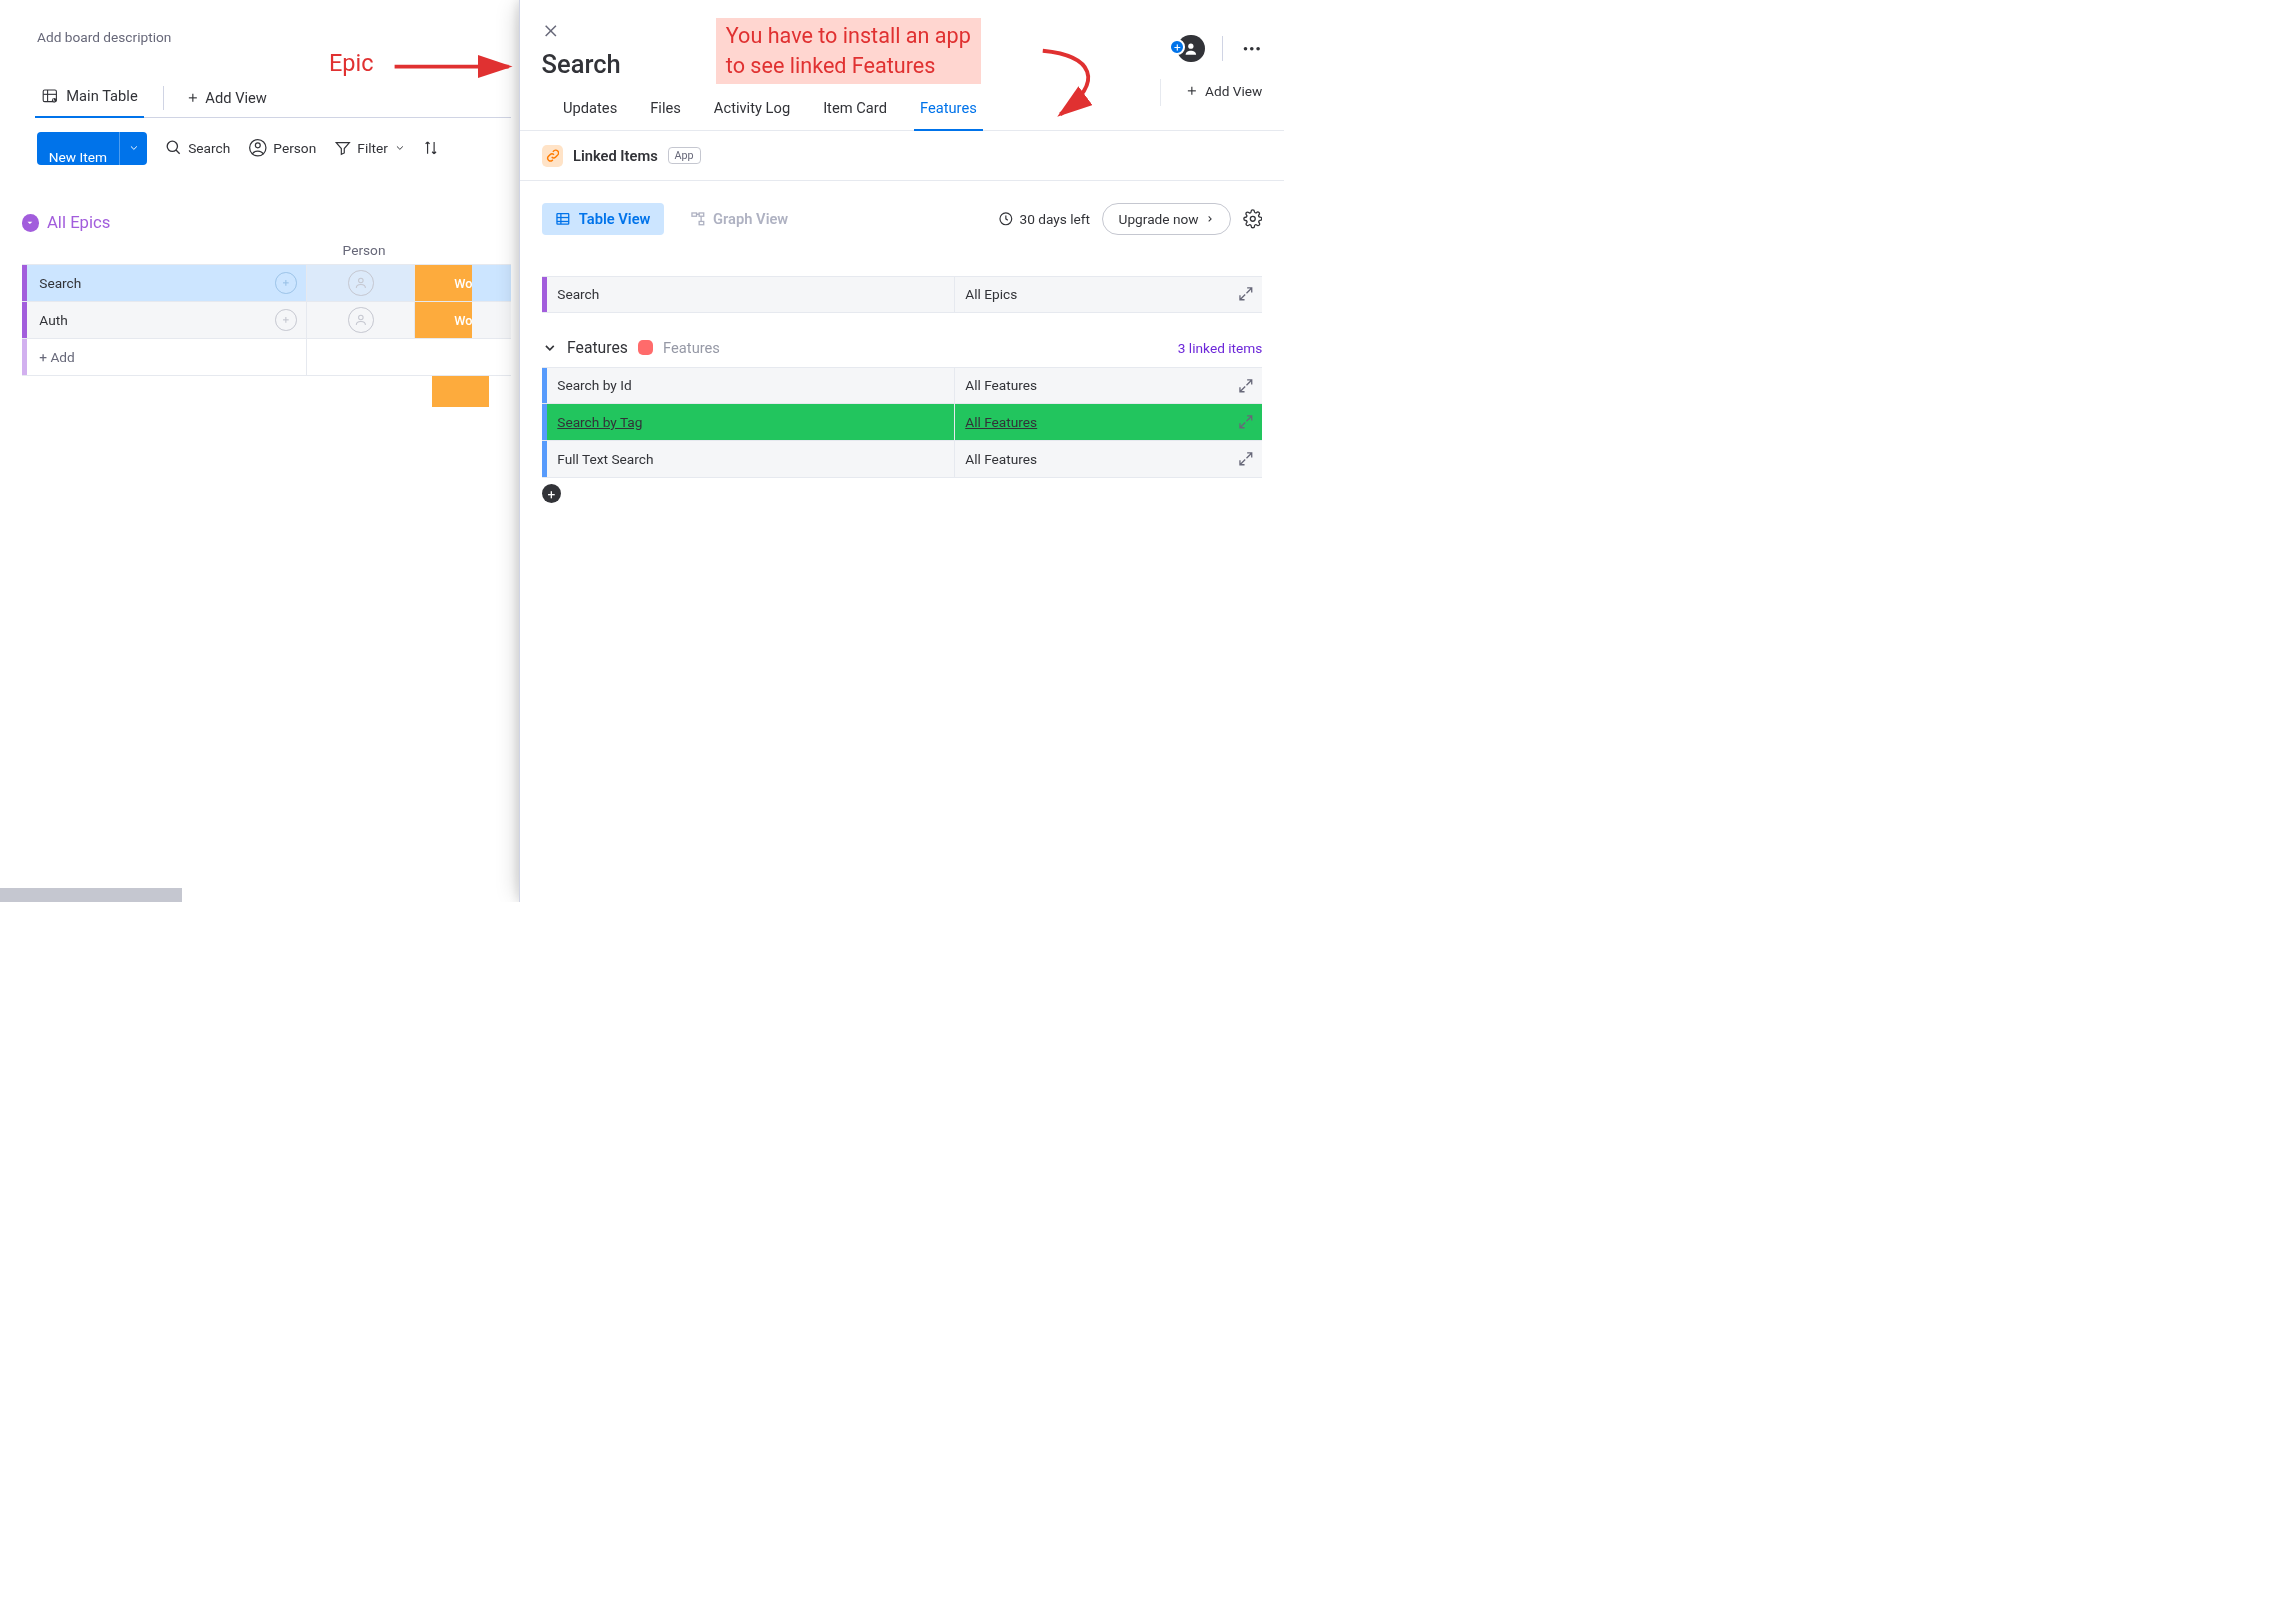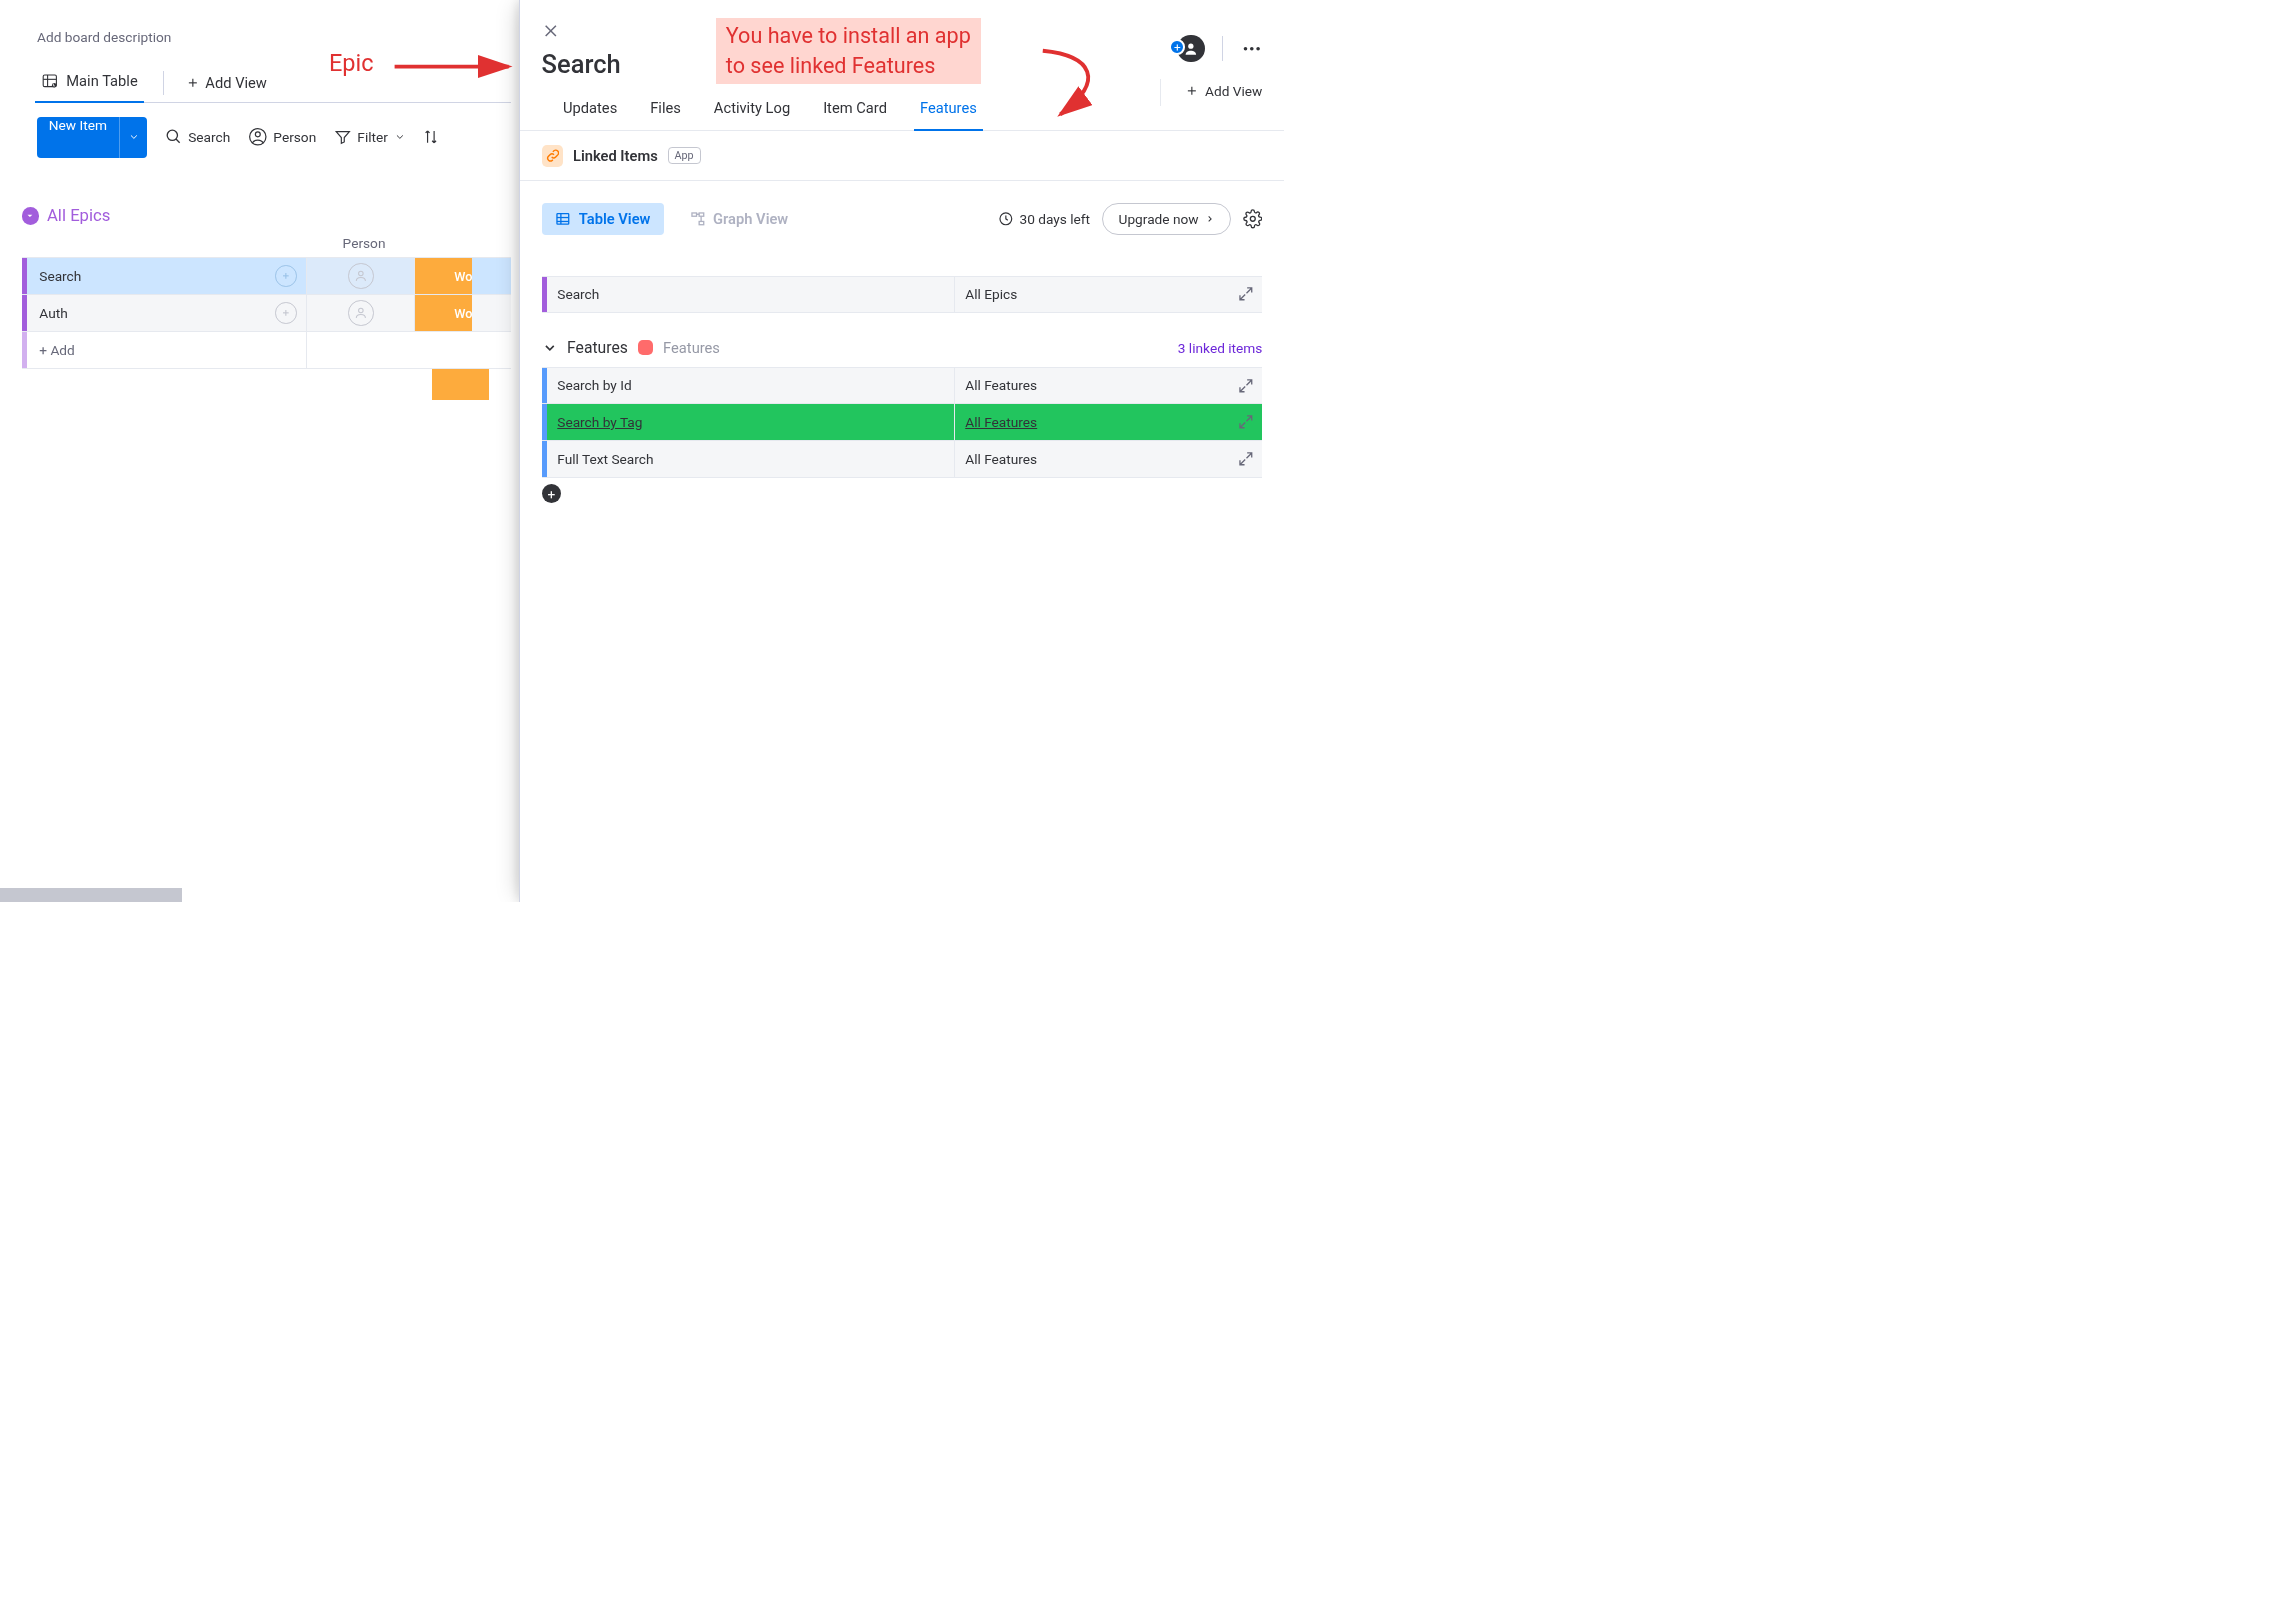--- a/index.html
+++ b/index.html
@@ -6,28 +6,28 @@
 body { font-family: -apple-system, BlinkMacSystemFont, "Segoe UI", Roboto, sans-serif; color: #323338; overflow: hidden; background: #fff; width: 1284px; height: 902px; position: relative; }
 .app { display: flex; width: 100%; height: 100%; }
 
 
 .board { flex: 0 0 519px; padding: 0 7.8px 0 0; position: relative; overflow: hidden; }
 .board-header { padding: 19.6px 19.6px 0 37px; }
 .title-row { display: flex; align-items: center; gap: 11.8px; }
 .board-title { font-size: 31px; font-weight: 700; letter-spacing: -0.5px; }
 .info-icon, .star-icon { color: #676879; display: inline-flex; }
 .board-desc { color: #676879; font-size: 13.7px; margin-top: 9.8px; cursor: text; }
-.views-row { display: flex; align-items: center; gap: 21.6px; margin-top: 19px; }
+.views-row { display: flex; align-items: center; gap: 21.6px; margin-top: 34px; }
 .view-tab { display: flex; align-items: center; gap: 7.8px; padding: 7.8px 3.9px 11.8px; font-size: 14.7px; color: #323338; cursor: pointer; position: relative; }
 .view-tab.active::after { content: ""; position: absolute; left: -2px; right: -2px; bottom: -1px; height: 2px; background: #0073ea; }
 .view-divider { width: 1px; height: 23.5px; background: #d0d4e4; }
 .add-view { display: flex; align-items: center; gap: 5.9px; color: #323338; font-size: 14.7px; cursor: pointer; }
 .views-underline { height: 1px; background: #d0d4e4; margin-left: 37px; }
 .toolbar { display: flex; align-items: center; gap: 17.6px; padding: 13.7px 0 13.7px 37px; }
-.new-item-btn { display: flex; align-items: flex-start; background: #0073ea; color: #fff; border-radius: 3.9px; height: 41px; overflow: hidden; cursor: pointer; }
+.new-item-btn { display: flex; align-items: flex-end; background: #0073ea; color: #fff; border-radius: 3.9px; height: 33px; overflow: hidden; cursor: pointer; }
 .new-item-btn .label { padding: 0 11.8px; font-size: 13.7px; }
 .new-item-btn .chev { border-left: 1px solid rgba(255,255,255,0.3); padding: 0 7.8px; height: 100%; display: flex; align-items: center; }
 .tool { display: flex; align-items: center; gap: 5.9px; color: #323338; font-size: 13.7px; cursor: pointer; }
 .tool svg { color: #323338; }
 
 .group { margin-top: 35px; padding: 0 0 0 21.6px; }
 .group-header { display: flex; align-items: center; gap: 7.8px; color: #a25ddc; font-weight: 400; font-size: 16.7px; margin-bottom: 9.8px; }
 .group-chevron { width: 17.6px; height: 17.6px; border-radius: 50%; background: #a25ddc; display: flex; align-items: center; justify-content: center; }
 .group-chevron svg { color: #fff; }
 .group-name { color: #a25ddc; }

